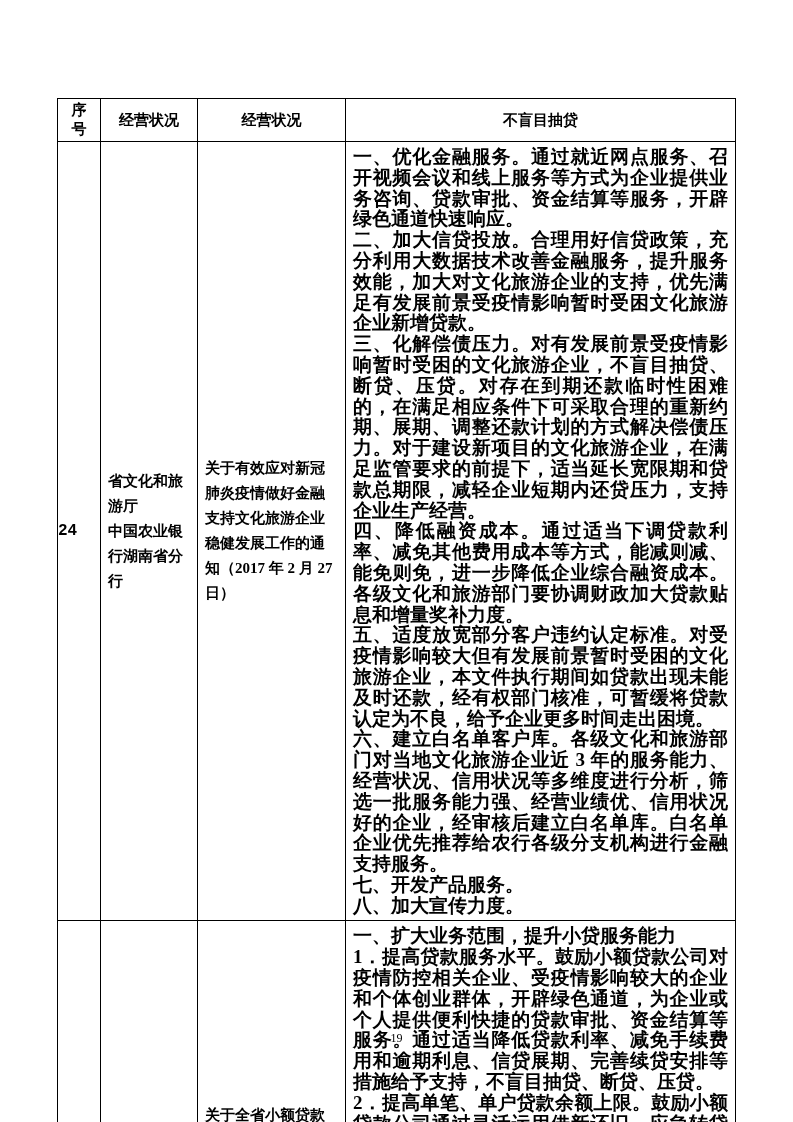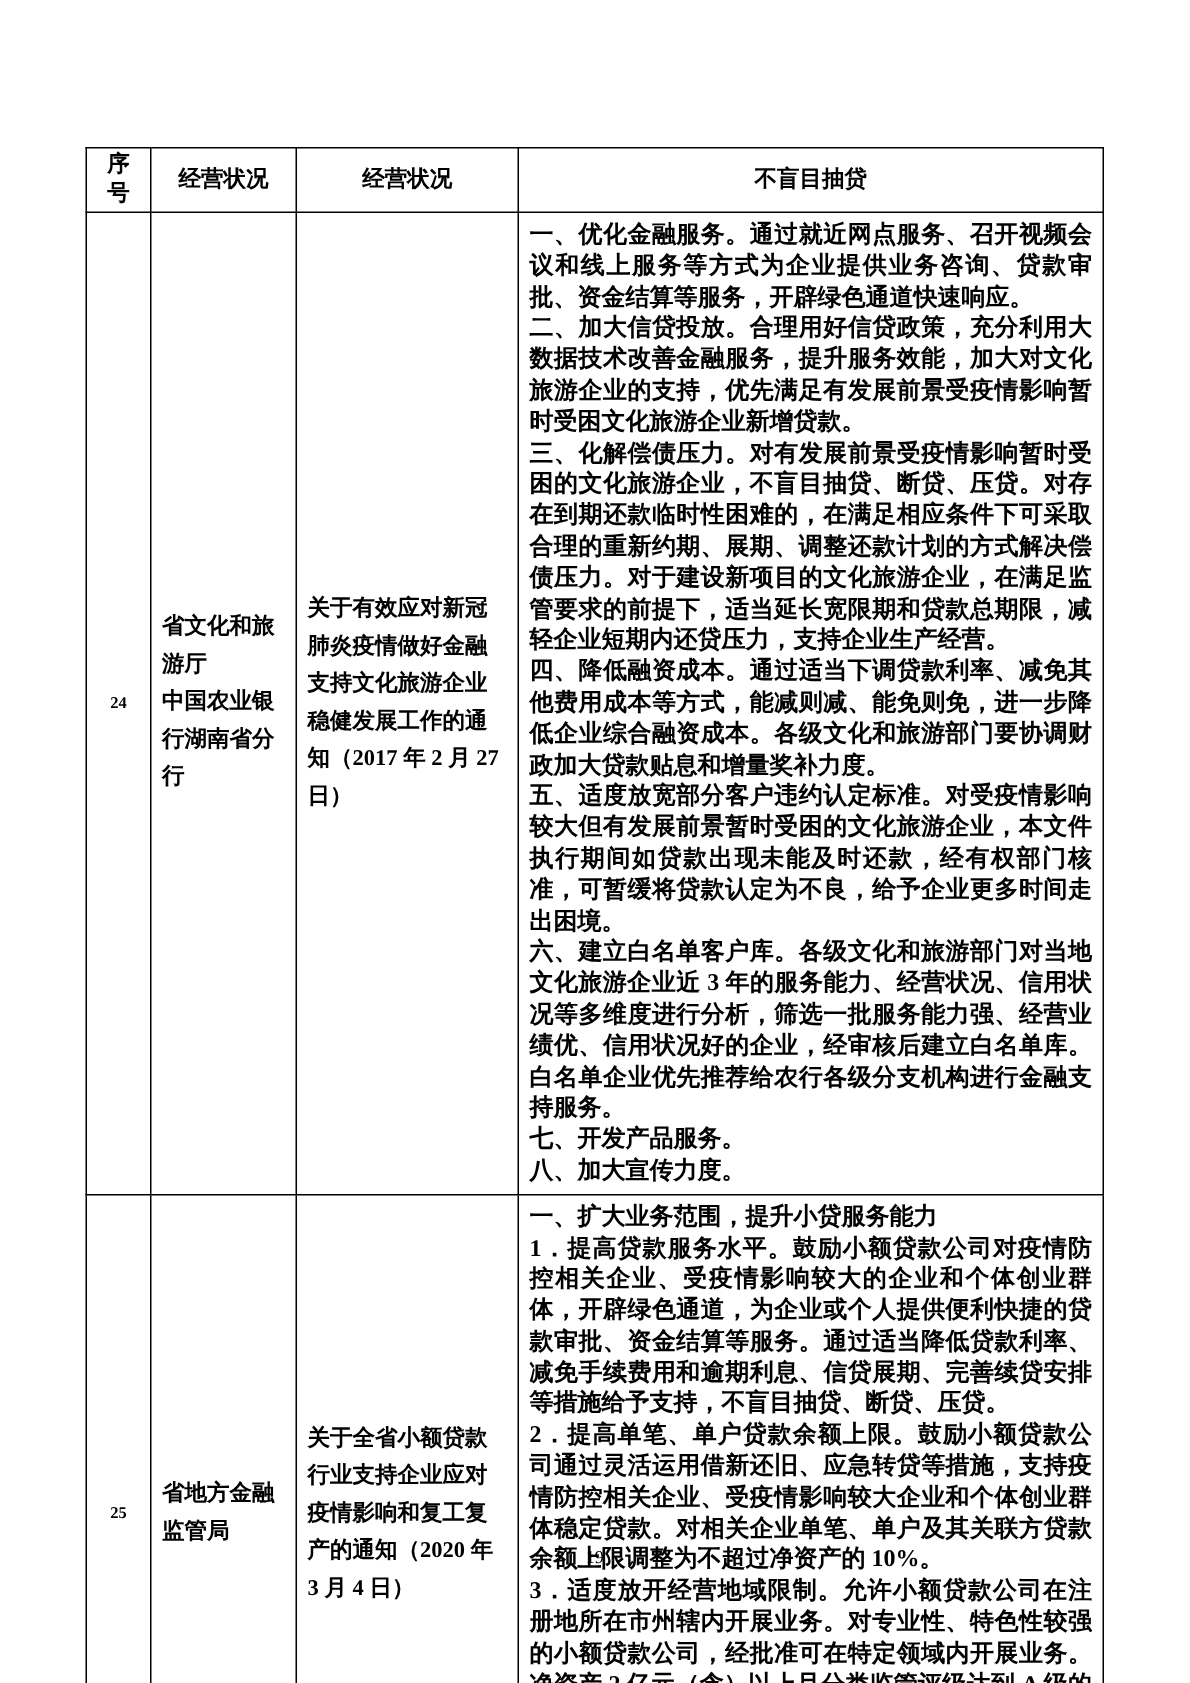--- a/index.html
+++ b/index.html
@@ -36,33 +36,32 @@
     text-align: center;
     white-space: pre-line;
     line-height: 19px;
     padding: 2px;
   }
   col.c-no   { width: 43px; }
   col.c-org  { width: 97px; }
   col.c-doc  { width: 148px; }
   col.c-main { width: 390px; }
   td.cell-no {
-    text-align: center;
-    font-size: 11px;
-    font-family: Liberation Serif, serif;
+    font-size: 16px;
+    font-family: Liberation Mono, monospace;
   }
   td.cell-org, td.cell-doc {
     font-size: 15px;
     line-height: 25px;
     padding: 4px 7px;
     white-space: pre-line;
     text-align: left;
   }
   td.cell-main {
-    font-size: 16px;
+    font-size: 19px;
     line-height: 20.8px;
     padding: 5px 7px 4px 7px;
     vertical-align: top;
     white-space: pre-line;
     text-align: justify;
     text-justify: inter-character;
   }
   tr.row-24 { height: 562px; }
   tr.row-25 { height: 325px; }
   .page-number {

